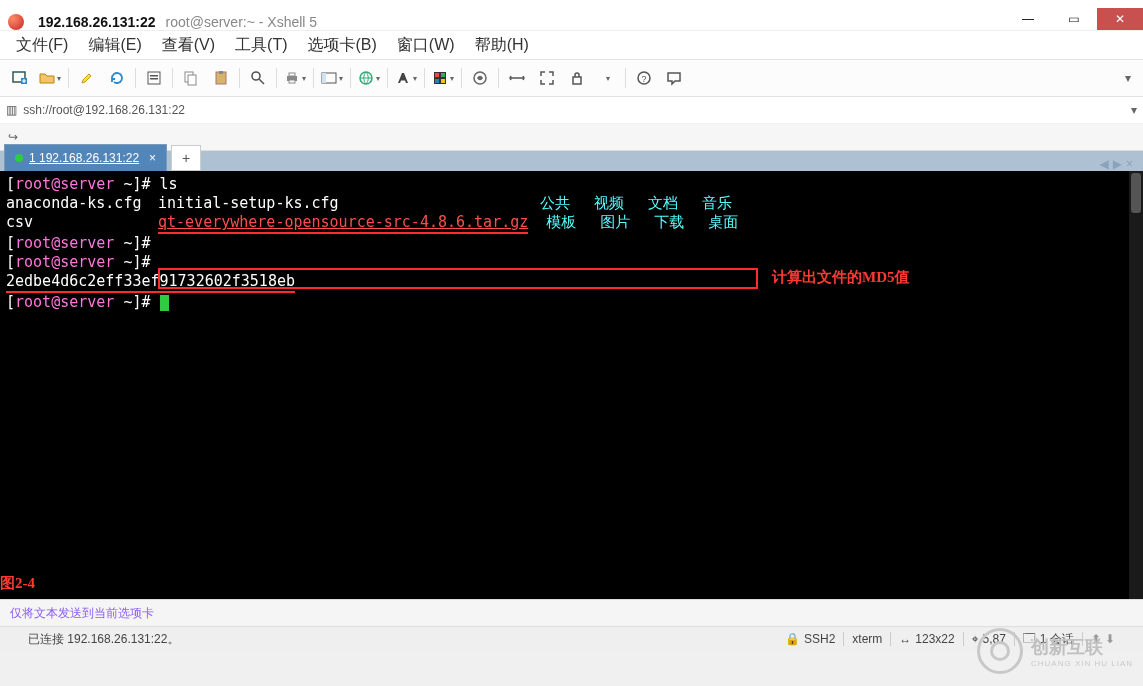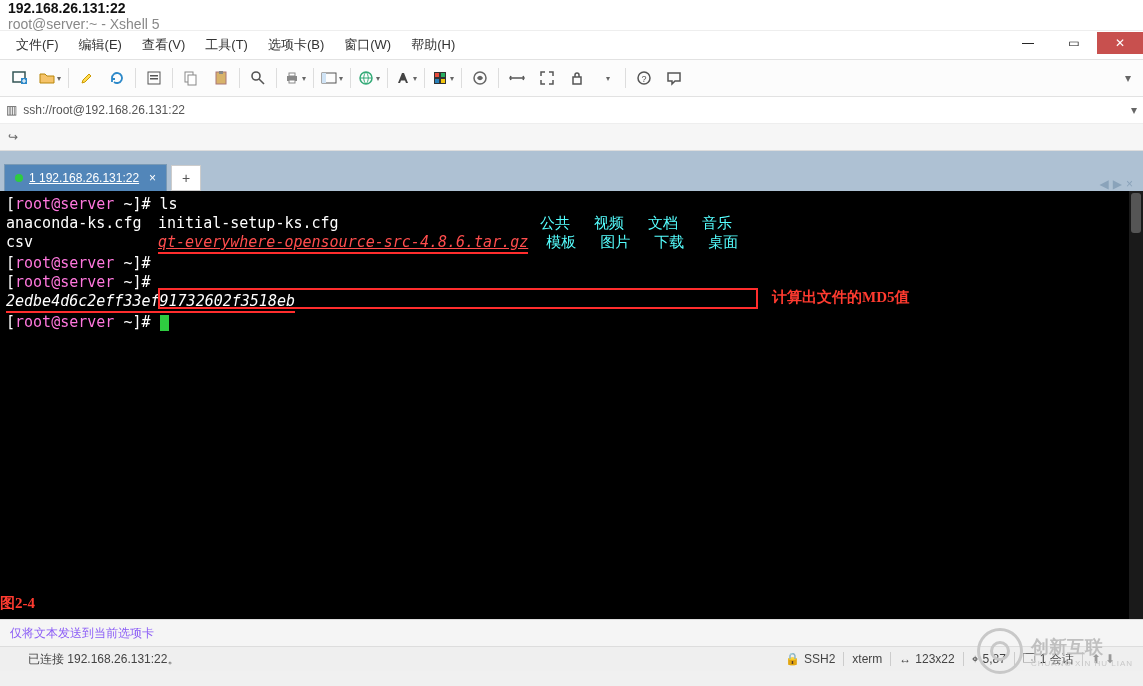--- a/index.html
+++ b/index.html
@@ -1,49 +1,49 @@
 <!DOCTYPE html>
 <html><head>
 <meta charset="utf-8">
 <style>
   html, body { margin: 0; padding: 0; font-family: "Microsoft YaHei", "Segoe UI", Tahoma, sans-serif; font-size: 12px; }
   body { width: 1143px; height: 686px; background: #f0f0f0; position: relative; overflow: hidden; }
 
   
-  .titlebar { height: 30px; background: #fff; display: flex; align-items: flex-start; padding-left: 8px; flex-direction: column; }
+  .titlebar { height: 30px; background: #fff; display: flex; align-items: flex-end; padding-left: 8px; }
   .app-icon { width: 16px; height: 16px; border-radius: 50%; background: radial-gradient(circle at 30% 30%, #ff8a65, #c62828); margin-right: 14px; }
   .ip-title { font-weight: bold; font-size: 14px; color: #111; margin-right: 10px; }
   .sub-title { font-size: 14px; color: #888; }
   .window-controls { margin-left: auto; display: flex; }
   .wc-btn { width: 46px; height: 22px; display: flex; justify-content: center; align-items: center; }
   .wc-close { background: #c8504e; color: #fff; }
 
   
   .menubar { height: 28px; background: #fff; display: flex; align-items: center; padding: 0 8px; gap: 4px; border-top: 1px solid #eee; }
-  .menu-item { padding: 2px 8px; font-size: 13px; color: #333; }
+  .menu-item { padding: 2px 8px; font-size: 16px; color: #333; }
 
   
   .toolbar { height: 36px; background: #fcfcfc; border-top: 1px solid #e2e2e2; border-bottom: 1px solid #e2e2e2; display: flex; align-items: center; padding: 0 6px; gap: 2px; }
   .tool-btn { width: 28px; height: 26px; display: flex; justify-content: center; align-items: center; font-size: 16px; color: #444; position: relative; }
   .tool-btn.has-drop::after { content: "▾"; font-size: 8px; margin-left: 2px; color: #666; }
   .tool-sep { width: 5px; height: 26px; display: flex; align-items: center; justify-content: center; }
   .tool-sep::before { content: ""; width: 1px; height: 20px; background: #ddd; }
   .toolbar svg { width: 16px; height: 16px; }
   .more-btn { margin-left: auto; width: 18px; height: 26px; display: flex; align-items: center; justify-content: center; color: #666; }
 
   
   .addressbar { height: 26px; background: #fff; border-bottom: 1px solid #eee; display: flex; align-items: center; padding: 0 6px; gap: 6px; color: #555; }
   .addressbar .addr-text { flex: 1; }
   .addr-drop { color: #666; }
 
   
   .hintbar { height: 26px; background: #f6f6f6; border-bottom: 1px solid #ddd; display: flex; align-items: center; padding: 0 8px; color: #666; gap: 6px; }
 
   
-  .tabs-row { height: 40px; background: #aec1d3; display: flex; align-items: flex-end; padding: 0 4px; position: relative; }
+  .tabs-row { height: 20px; background: #aec1d3; display: flex; align-items: flex-end; padding: 0 4px; position: relative; }
   .tab { height: 26px; padding: 0 10px; display: flex; align-items: center; gap: 6px; border: 1px solid #7a9ab5; background: #5286b9; position: relative; bottom: 0; border-bottom: none; color:#fff;}
   .tab .dot { width: 8px; height: 8px; border-radius: 50%; background: #2ecc40; }
   .tab.active { background: #5286b9; }
   .tab-label { text-decoration: underline; }
   .tab-add { width: 28px; height: 24px; display: flex; justify-content: center; align-items: center; background: #fff; border: 1px solid #ccc; margin-left: 4px; font-size: 14px; color: #555; }
   .tabs-nav { margin-left: auto; display: flex; gap: 4px; color: #8aa3ba; padding-right: 6px; align-items: center; }
 
   
   .terminal { background: #000; color: #ddd; font-family: "Consolas","Menlo","DejaVu Sans Mono",monospace; font-size: 15px; line-height: 19px; position: relative; padding: 4px 6px 0 6px; box-sizing: border-box; }
   .terminal { height: 428px; overflow: hidden; }
@@ -51,21 +51,21 @@
   .c-white { color: #fff; }
   .c-cyan { color: #55ffff; }
   .c-red { color: #ff4d4d; }
   .t-scroll { position: absolute; right: 0; top: 0; width: 14px; height: 100%; background: #1a1a1a; }
   .t-scroll .thumb { position: absolute; left: 2px; right: 2px; top: 2px; height: 40px; background: #555; border-radius: 3px; }
 
   .redbox1 { position: absolute; border: 2px solid #ff2d2d; left: 158px; top: 97px; width: 596px; height: 17px; pointer-events: none; }
   .annot1 { position: absolute; left: 772px; top: 97px; color: #ff3b30; font-family: "Microsoft YaHei","Segoe UI"; font-size: 15px; font-weight: bold; }
   .figlabel { position: absolute; left: 0; bottom: 6px; color: #ff3b30; font-family: "Microsoft YaHei","Segoe UI"; font-size: 15px; font-weight: bold; }
   .cursor-block { display:inline-block; width: 9px; height: 16px; background: #2ecc40; vertical-align: text-bottom; }
-  .ul-red { display:inline-block; border-bottom:2px solid #ff2d2d;font-style:italic; }
+  .ul-red { display:inline-block; border-bottom:2px solid #ff2d2d; }
 
   
   .footer1 { height: 26px; background: #f5f5f5; display:flex; align-items:center; padding:0 10px; color:#8b5cf6; border-top:1px solid #ddd;}
   .footer2 { height: 24px; background: #efefef; display:flex; align-items:center; padding:0 20px; color:#444; border-top:1px solid #ddd; font-size:12px;}
   .f2-seg { display:flex; align-items:center; gap:4px; padding:0 8px;}
   .f2-spacer { flex:1; }
   .f2-div { width:1px; height:14px; background:#ccc; }
 
   .watermark { position:absolute; right: 0; bottom: 8px; display:flex; align-items:center; gap:8px; padding: 4px 10px; color:#bfbfbf; font-size:18px; font-weight:bold; pointer-events:none; }
   .watermark .wm-logo { width:40px; height:40px; border:3px solid #c8c8c8; border-radius:50%; position:relative;}

